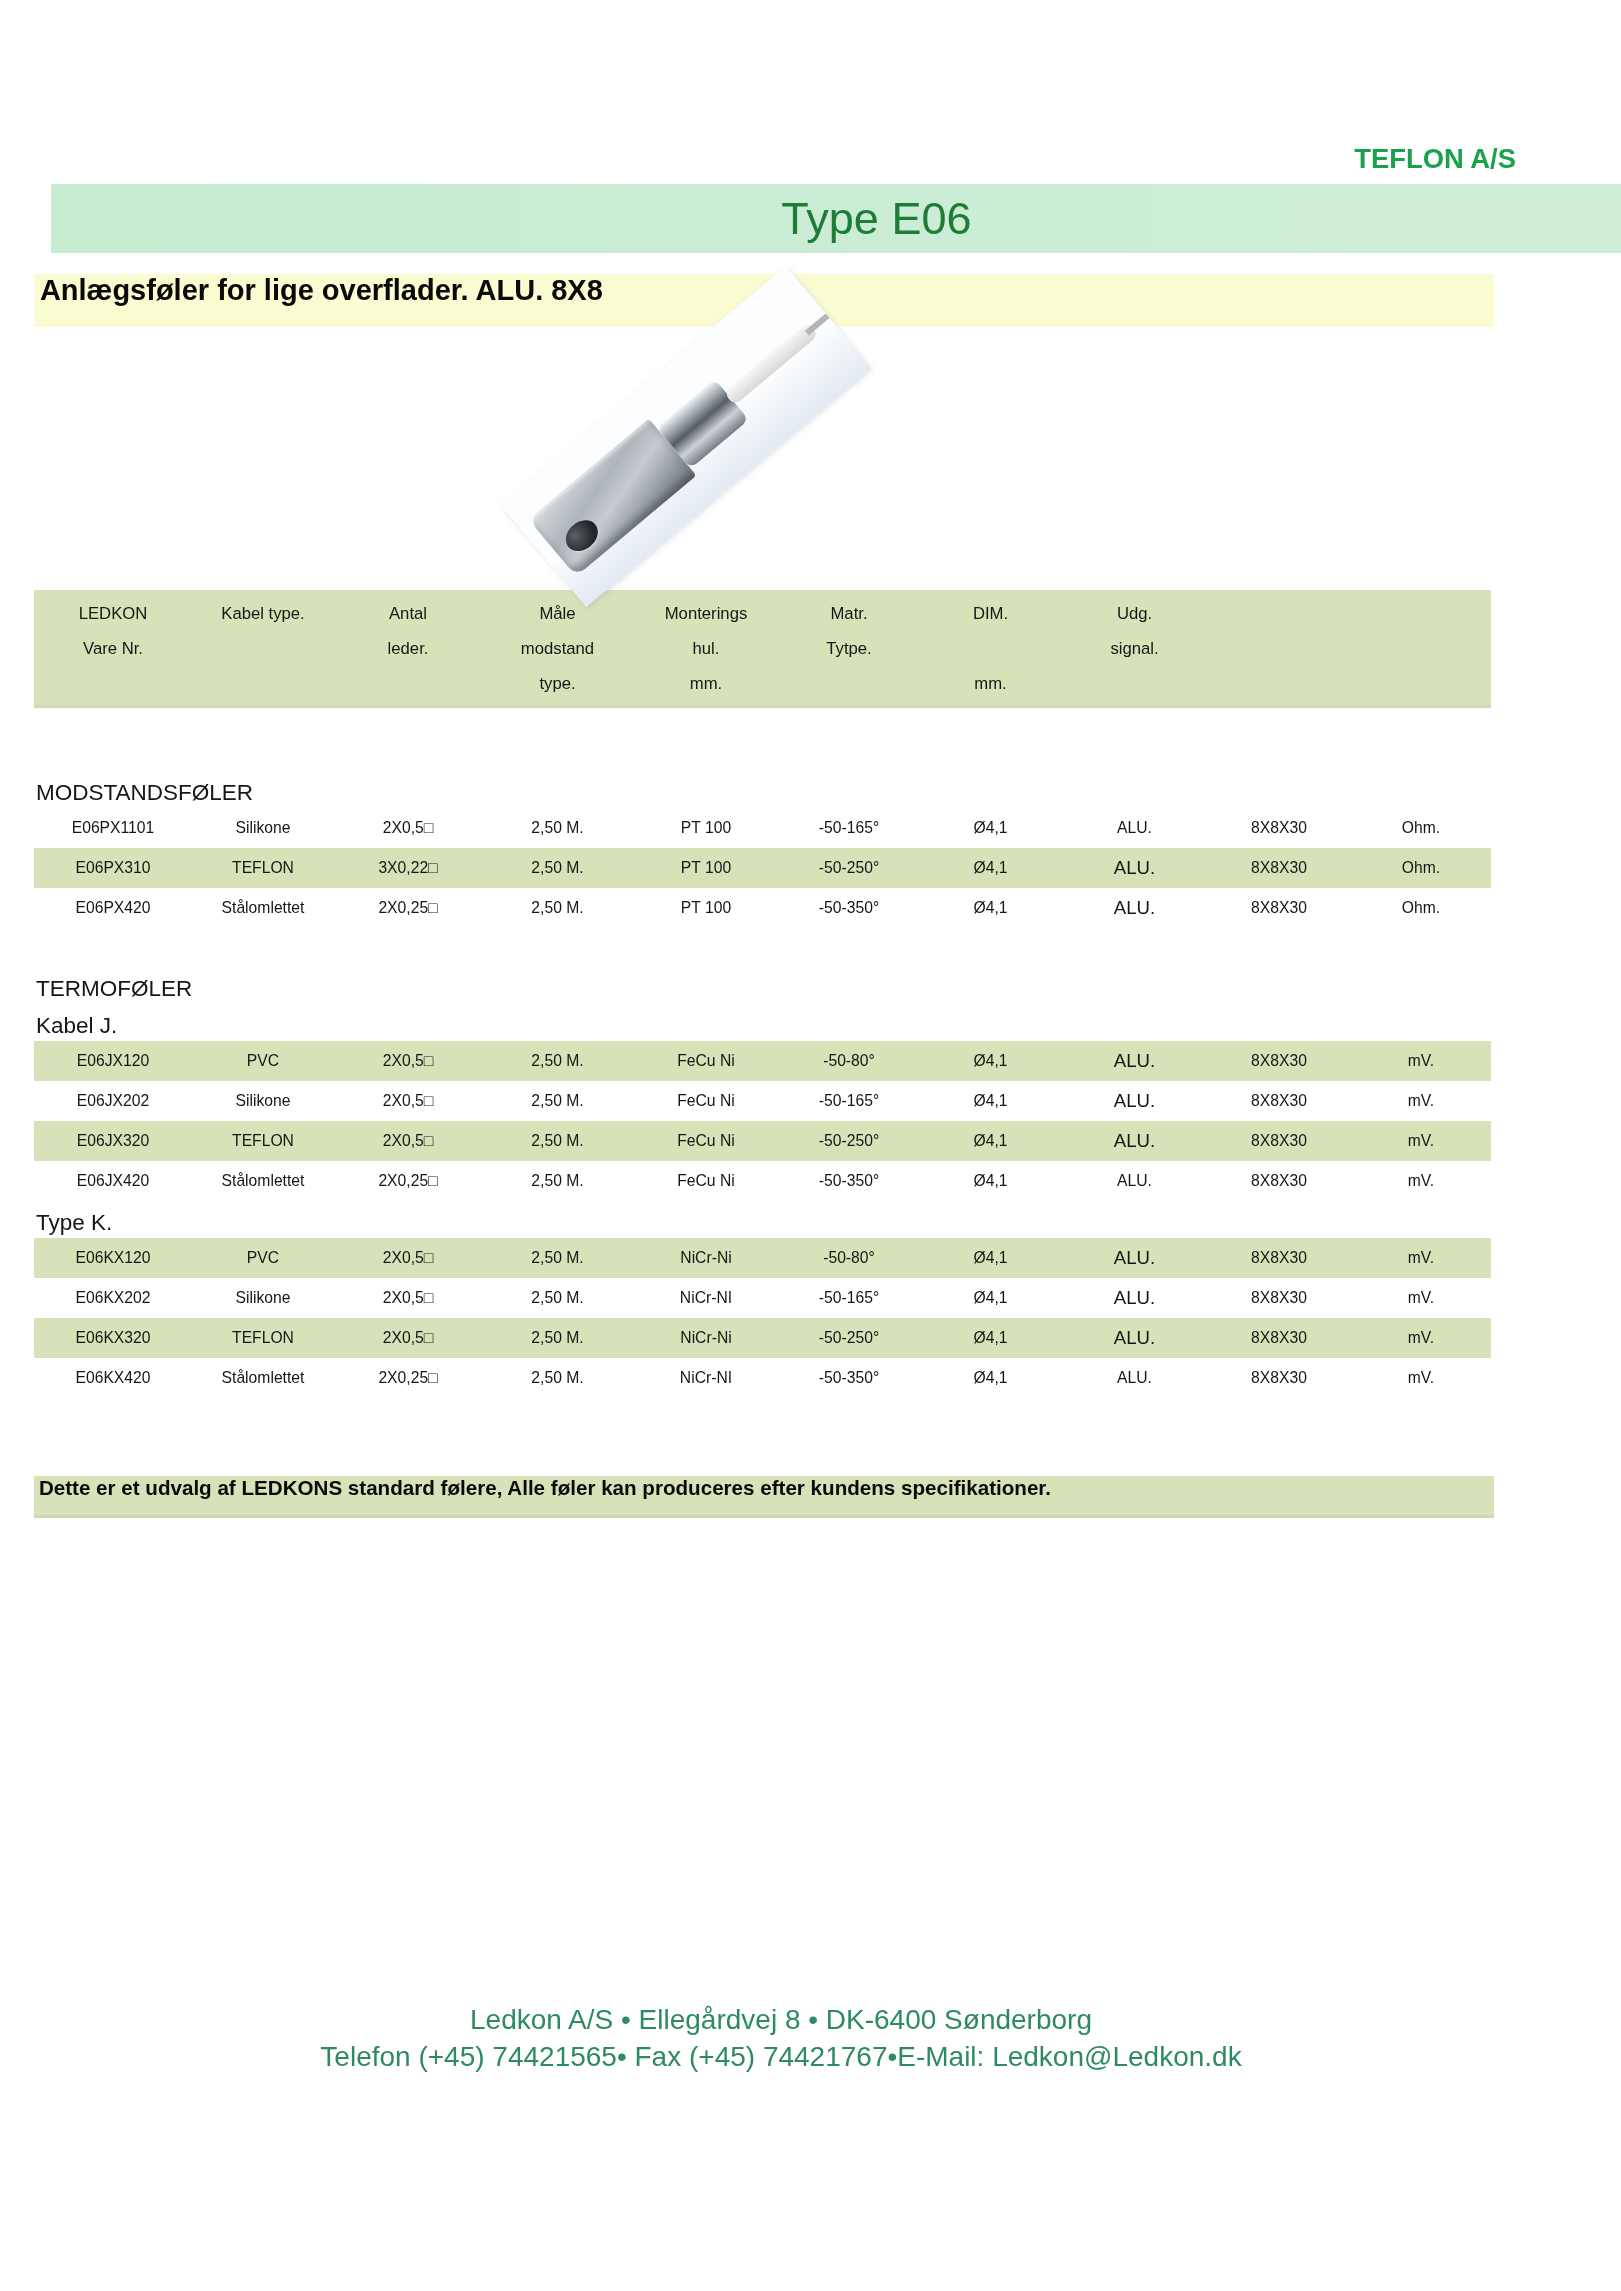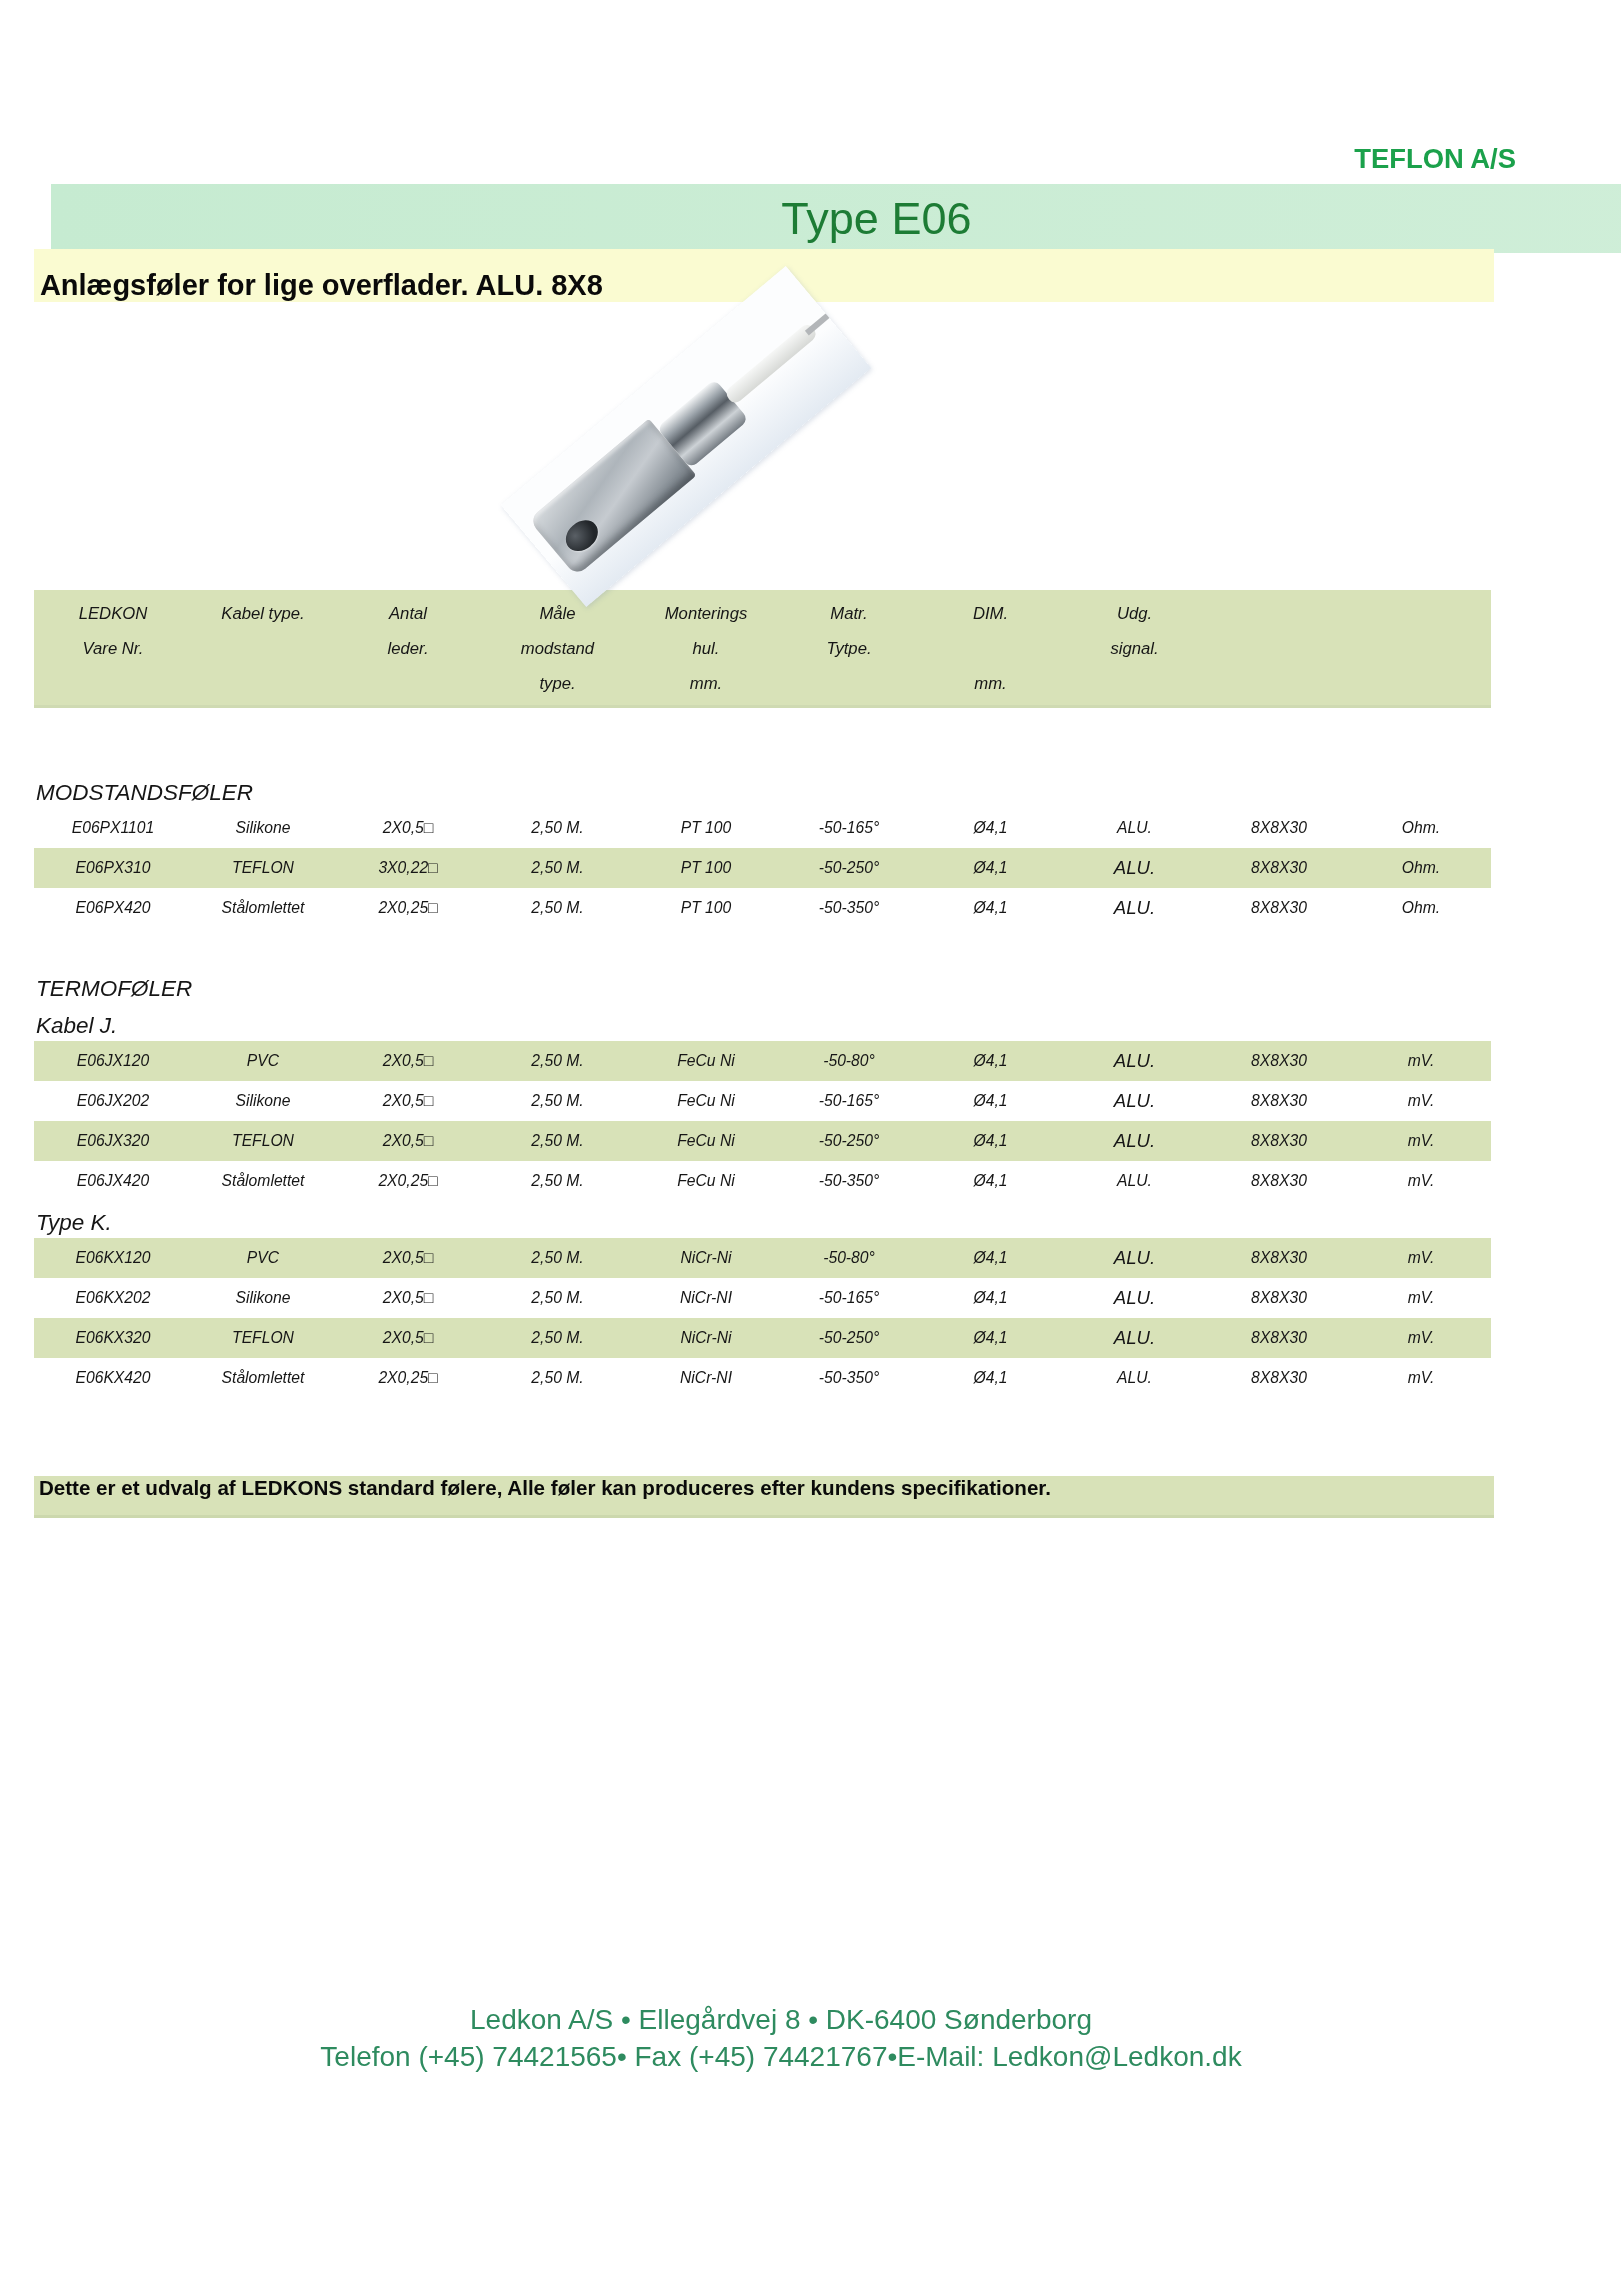--- a/index.html
+++ b/index.html
@@ -30,23 +30,23 @@
   .title-bar{
     position:absolute;left:51px;top:184px;width:1620px;height:69px;
     background:linear-gradient(to right,#c6ebd1,#cfeed8);
     display:flex;align-items:center;justify-content:center;padding-left:35px;
   }
   .title{
     font-size:45px;color:var(--title-green);
     transform:translateX(-19.6px);
   }
   .subtitle-bar{
-    position:absolute;left:34px;top:249px;width:1460px;height:53px;
+    position:absolute;left:34px;top:274px;width:1460px;height:53px;
     background:var(--yellow);
-    display:flex;align-items:flex-end;
+    display:flex;align-items:flex-start;
   }
   .subtitle{
     font-size:29px;font-weight:bold;color:#0a0a0a;padding-left:5.9px;
   }
   
   .photo-paper{
     position:absolute;left:500px;top:370px;width:372px;height:133px;
     transform:rotate(-40deg);
     background:linear-gradient(to bottom,#fcfdfe 55%,#e3eaf2);
     box-shadow:0 2px 4.9px rgba(120,140,170,0.25);
@@ -75,21 +75,20 @@
     background:linear-gradient(to bottom,#f6f7f6,#d7d9d6);
   }
   .sensor-cable-tip{
     position:absolute;left:345px;top:62px;width:27.4px;height:5.9px;
     background:#b3b6b9;
   }
   
   .table-area{
     position:absolute;left:34px;top:590px;width:1457px;
     font-size:15.7px;
-    font-style:italic;
   }
   .grid-row{
     display:grid;
     grid-template-columns:158px 142px 148px 151px 146px 140px 143px 145px 144px 140px;
   }
   .thead{
     background:var(--olive);
     border-bottom:3.9px solid var(--olive-light);
     padding-top:5.9px;height:109px;
     font-size:16.7px;

